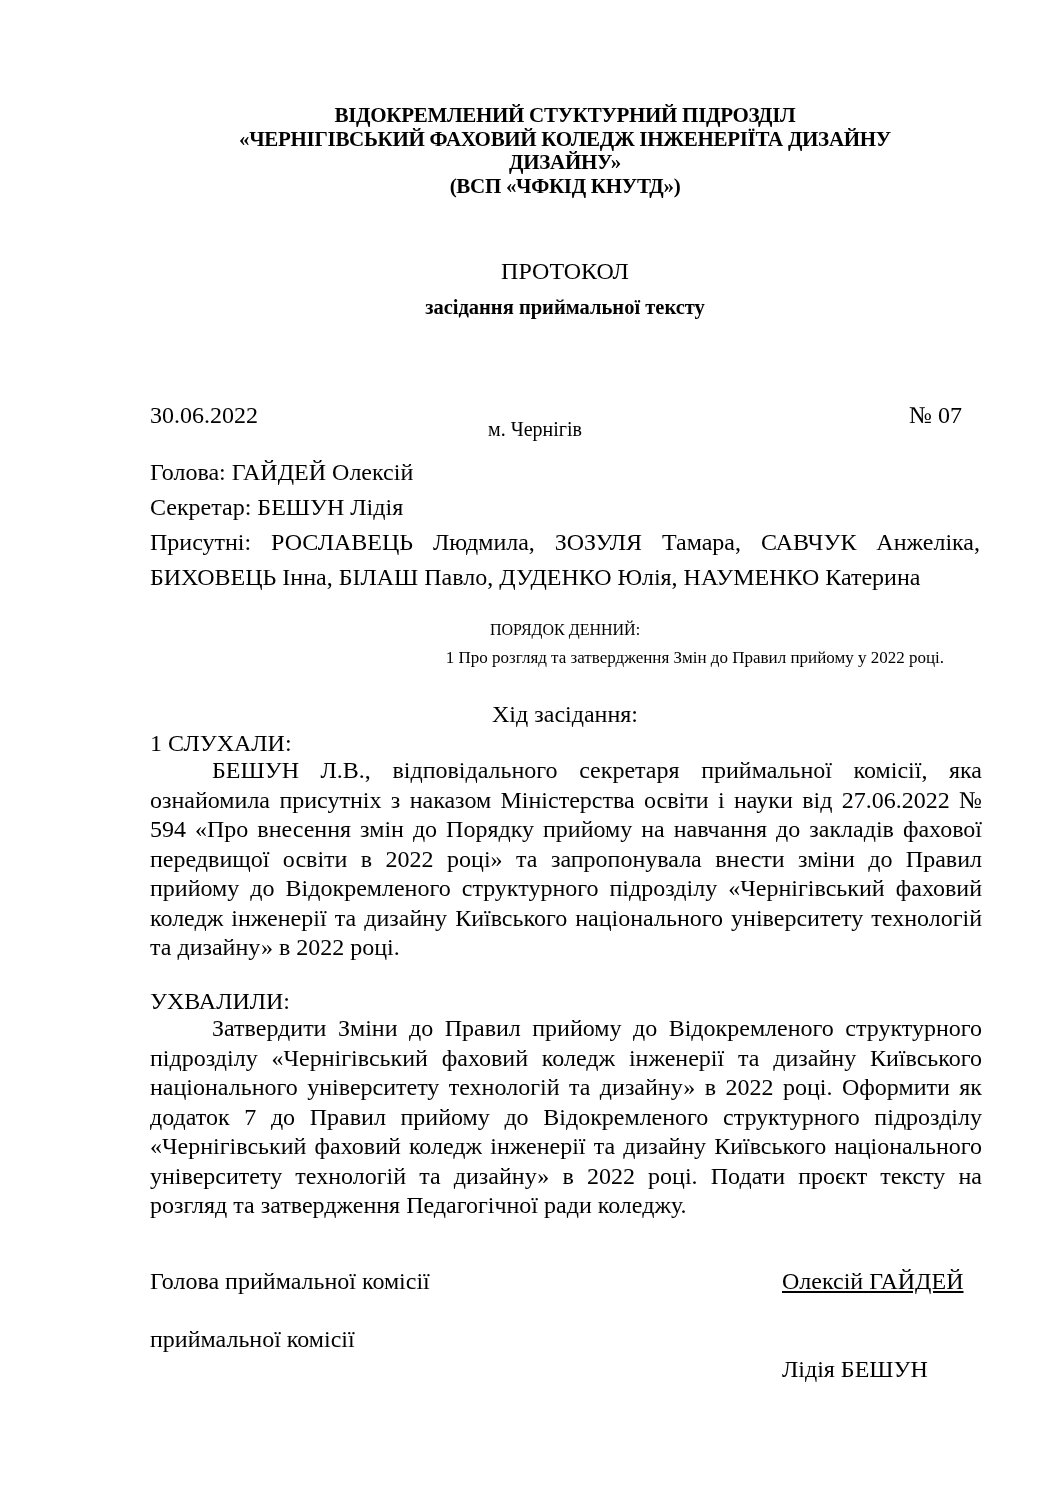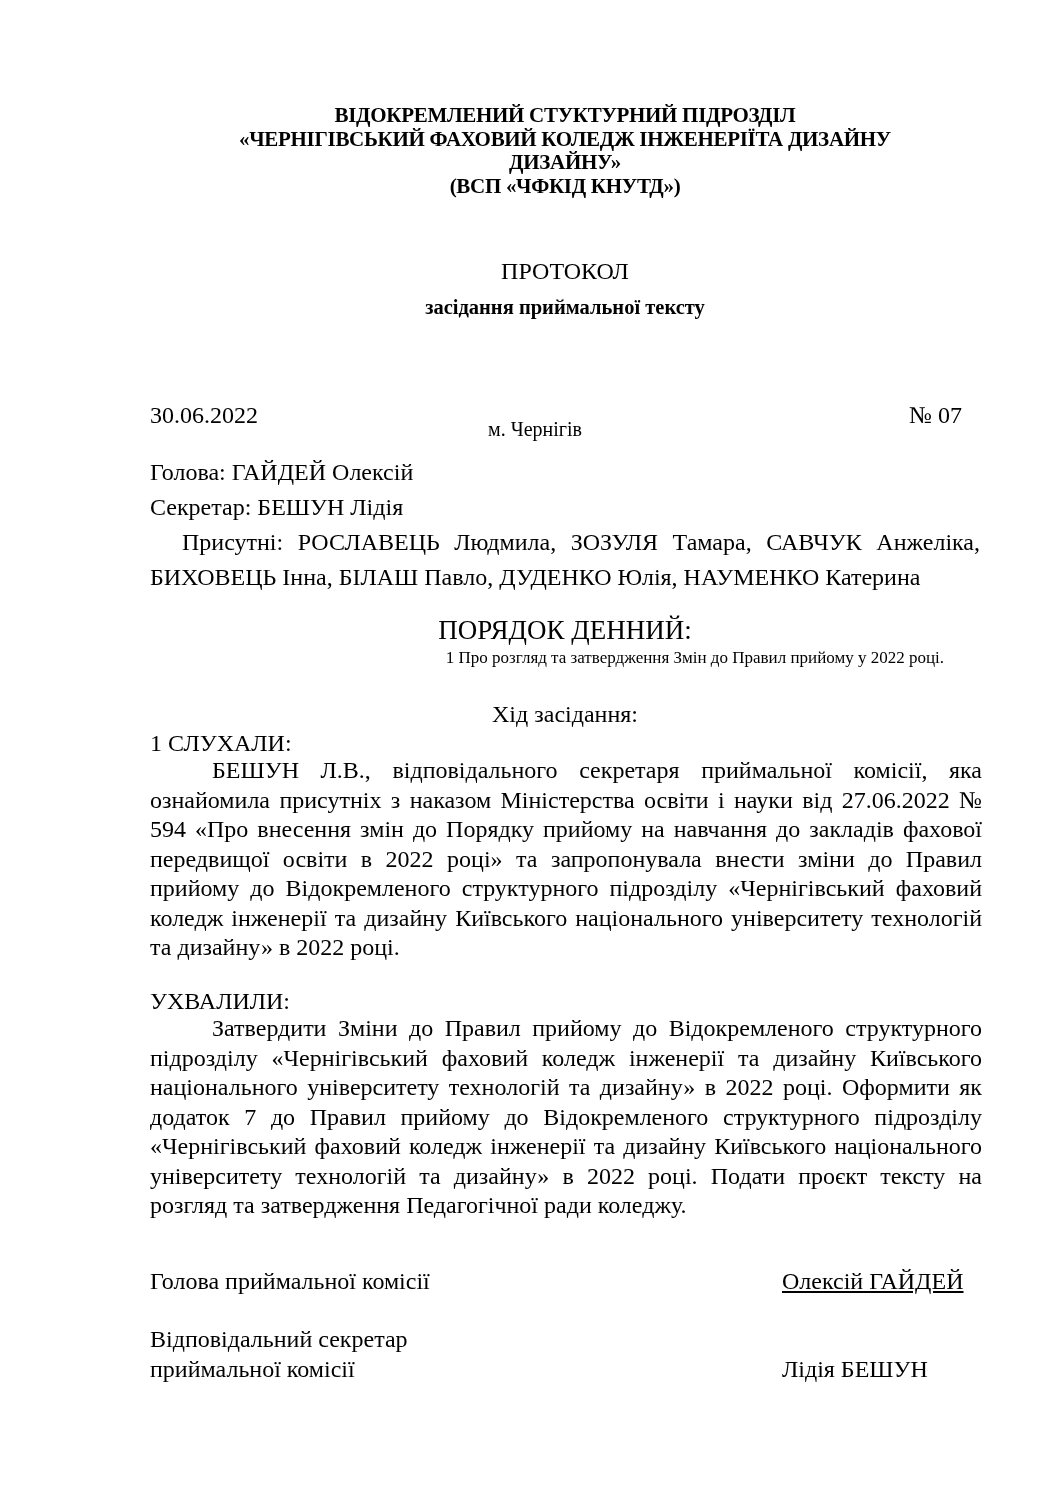--- a/index.html
+++ b/index.html
@@ -69,29 +69,28 @@
       top: 455px;
       width: 830px;
       font-size: 24px;
       line-height: 35px;
       text-align: justify;
     }
     .participants p { margin: 0; }
     .participants .justify-line {
       text-align: justify;
       text-align-last: justify;
-      margin-left: 32px;
     }
 
     .agenda-heading {
       left: 150px;
       top: 615px;
       width: 830px;
       text-align: center;
-      font-size: 27px;
+      font-size: 16px;
       line-height: 30px;
     }
     .agenda-item {
       left: 150px;
       top: 643px;
       width: 830px;
       text-align: right;
       font-size: 17px;
       line-height: 30px;
       padding-right: 36px;
@@ -174,19 +173,18 @@
     <p>Затвердити Зміни до Правил прийому до Відокремленого структурного підрозділу «Чернігівський фаховий коледж інженерії та дизайну Київського національного університету технологій та дизайну» в 2022 році. Оформити як додаток 7 до Правил прийому до Відокремленого структурного підрозділу «Чернігівський фаховий коледж інженерії та дизайну Київського національного університету технологій та дизайну» в 2022 році. Подати проєкт тексту на розгляд та затвердження Педагогічної ради коледжу.</p>
   </div>
 
   <div class="abs sig-row" style="top:1266px; height:30px;">
     <span class="sig-left">Голова приймальної комісії</span>
     <span class="sig-right" style="top:0;text-decoration:underline;">Олексій ГАЙДЕЙ</span>
   </div>
 
   <div class="abs sig-row" style="top:1324px; height:60px;">
     <div class="sig-left">
-      <div>Відповідальний секретар</div>
       <div>приймальної комісії</div>
     </div>
     <span class="sig-right" style="top:30px;">Лідія БЕШУН</span>
   </div>
 
 </div>
 
 </body></html>

